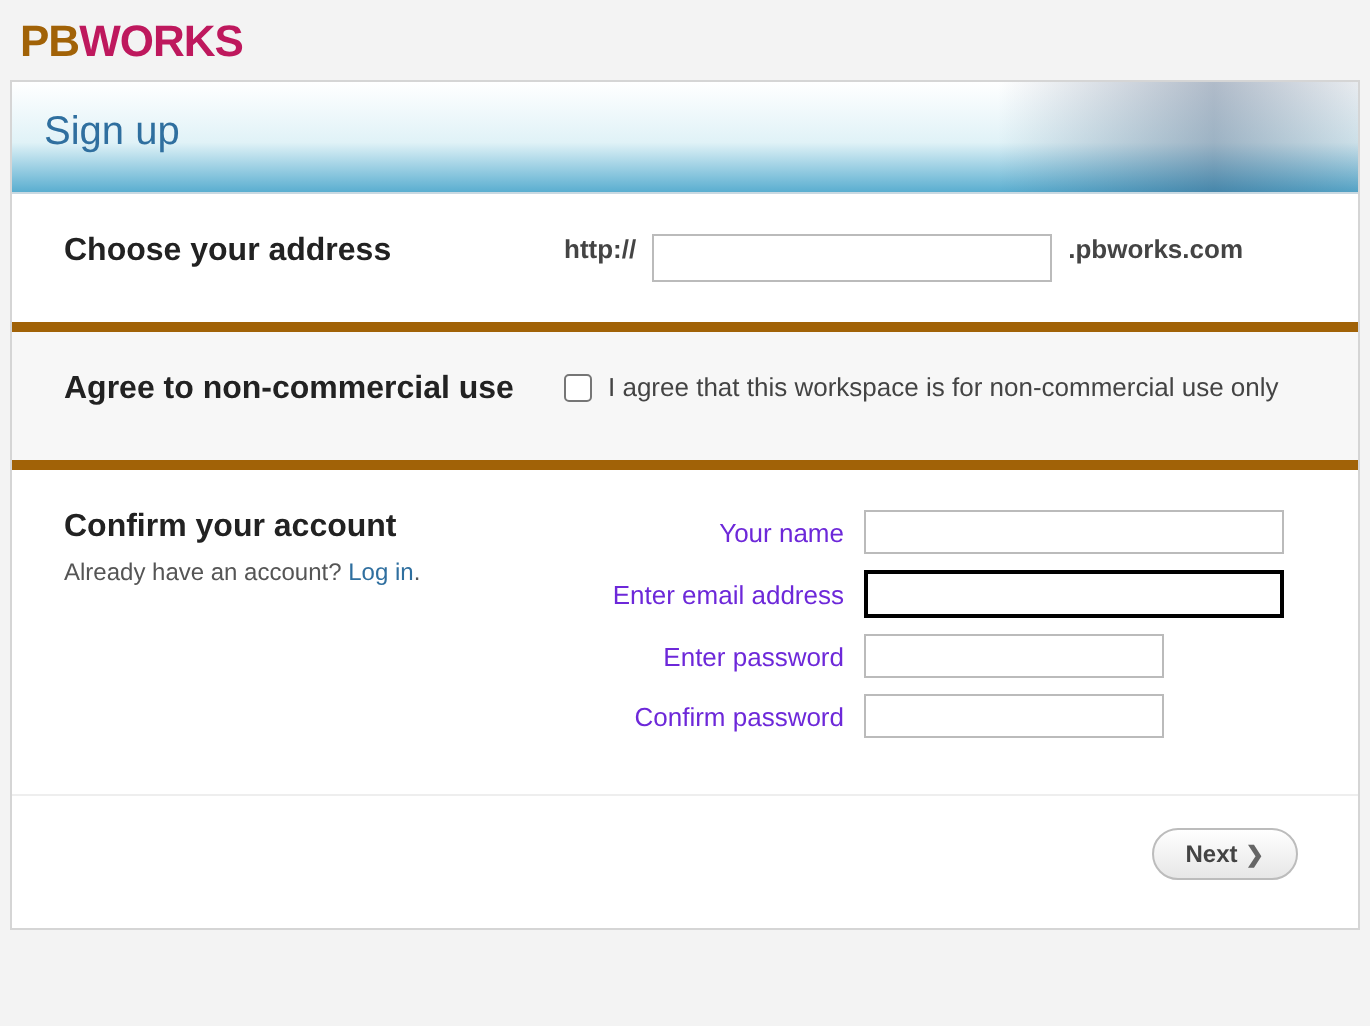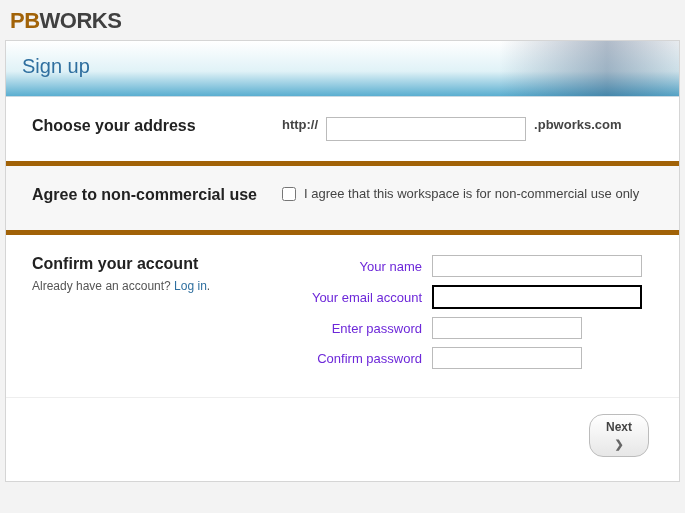--- a/index.html
+++ b/index.html
@@ -10,21 +10,21 @@
     height: 513px;
     overflow: hidden;
   }
   .logo {
     padding: 8px 10px 6px 10px;
     font-size: 22px;
     font-weight: 300;
     letter-spacing: -0.5px;
   }
   .logo .pb { color: #a16207; font-weight: 700; }
-  .logo .works { color: #404040; font-weight: 800; }
+  .logo .works { color: #be185d; font-weight: 800; }
   .panel {
     margin: 0 5px;
     background: #fff;
     border: 1px solid #d5d5d5;
   }
   .panel-header {
     padding: 14px 16px 18px 16px;
     font-size: 20px;
     color: #2f6f9f;
     background: linear-gradient(to bottom, #ffffff 0%, #e0f2f7 55%, #5aaed0 100%);
@@ -106,21 +106,20 @@
     border: 1px solid #bcbcbc;
     border-radius: 14px;
     padding: 5px 16px;
     font-size: 12px;
     font-weight: 700;
     color: #444;
     cursor: pointer;
     display: inline-flex;
     align-items: center;
     gap: 4px;
-    flex-direction: column;
   }
   .next-btn .chev { font-size: 11px; color:#666; }
 </style>
 </head>
 <body>
 
 <div class="logo">
   <span class="pb">PB</span><span class="works">WORKS</span>
 </div>
 
@@ -158,21 +157,21 @@
       <div class="sub">
         <span>Already have an account? </span><a href="#">Log in</a><span>.</span>
       </div>
     </div>
     <div class="section-right">
       <div class="form-row">
         <label>Your name</label>
         <input type="text" value="" style="">
       </div>
       <div class="form-row">
-        <label>Your email account</label>
+        <label>Enter email address</label>
         <input type="text" class="focused" value="" style="">
       </div>
       <div class="form-row">
         <label>Enter password</label>
         <input type="password" style="width: 150px;" value="">
       </div>
       <div class="form-row">
         <label>Confirm password</label>
         <input type="password" style="width: 150px;" value="">
       </div>

